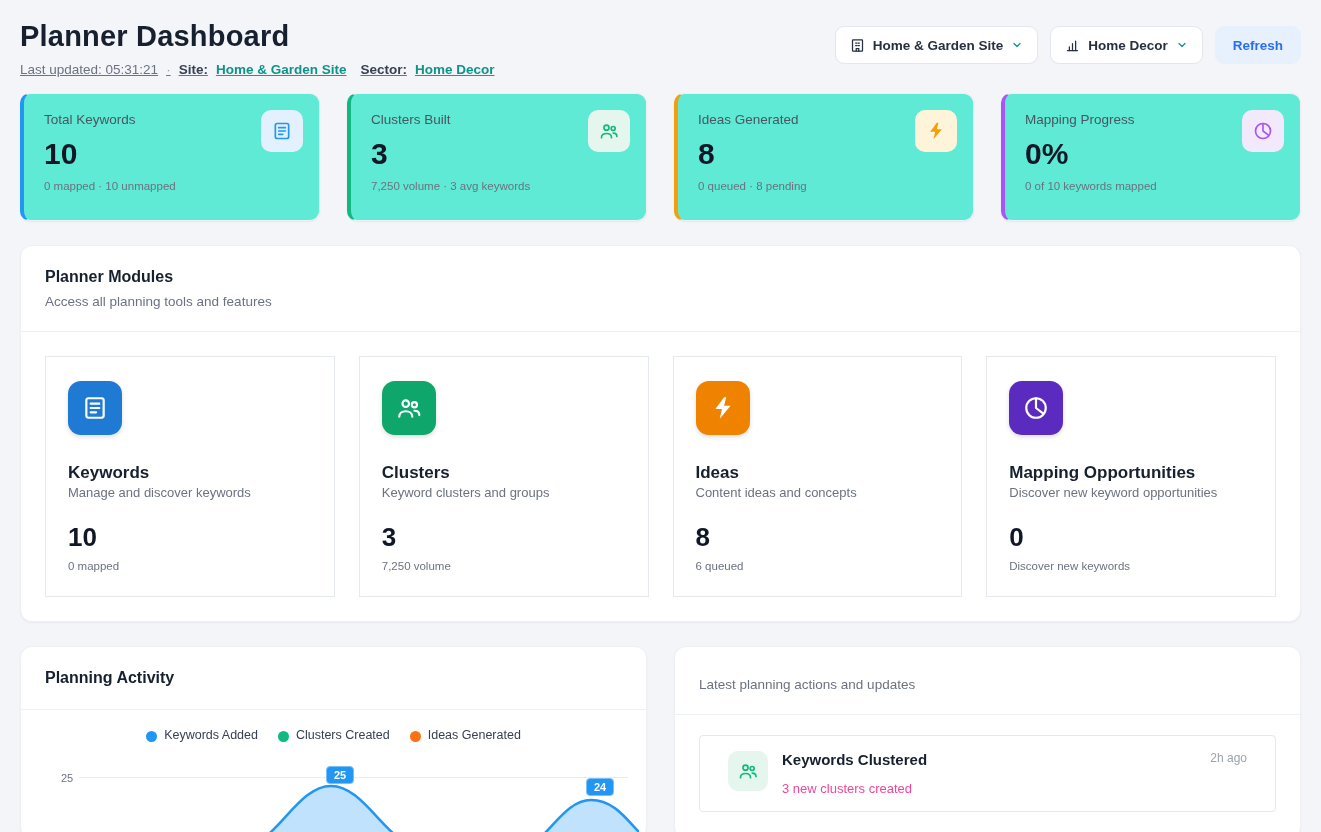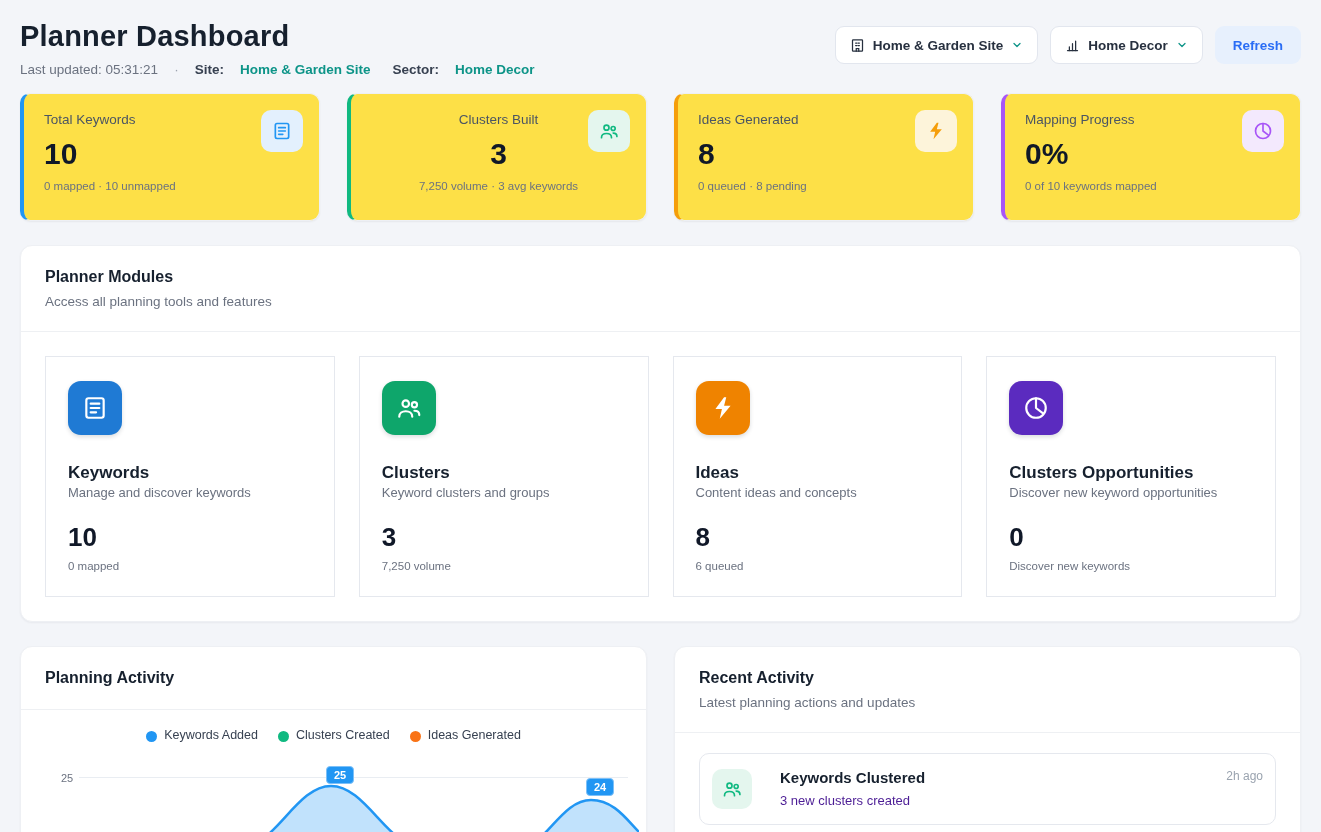--- a/index.html
+++ b/index.html
@@ -7,47 +7,47 @@
   body {
     font-family: "Liberation Sans", sans-serif;
     background: #f3f5f9;
     color: #1a2332;
   }
   .page { padding: 20px 20px 0 20px; }
 
   
   .header-row { display: flex; justify-content: space-between; align-items: flex-start; }
   .page-title { font-size: 29px; font-weight: 700; letter-spacing: 0.2px; color: #16202e; }
-  .meta { margin-top: 9px; font-size: 13.5px; color: #6b7280; display: flex; align-items: center; gap: 16px; }
+  .meta { margin-top: 9px; font-size: 13.5px; color: #6b7280; display: flex; align-items: center; gap: 8px; text-decoration: underline; }
   .meta .sep { color: #9ca3af; }
   .meta .meta-label { color: #374151; font-weight: 700; }
   .meta .teal-link { color: #0d9488; font-weight: 700; text-decoration: none; cursor: pointer; }
   .header-actions { display: flex; gap: 12px; align-items: center; margin-top: 6px; }
   .selector-btn {
     display: flex; align-items: center; gap: 8px;
     background: #ffffff; border: 1px solid #e2e6ee; border-radius: 9px;
     height: 38px; padding: 0 14px; font-size: 13.5px; font-weight: 700; color: #27303f;
     cursor: pointer; font-family: inherit;
   }
   .selector-btn svg { display: block; }
   .refresh-btn {
     height: 38px; padding: 0 18px; border: none; border-radius: 9px;
     background: #e7f0fd; color: #2a6df5; font-size: 13.5px; font-weight: 700;
     cursor: pointer; font-family: inherit;
   }
 
   
   .stats-row { display: grid; grid-template-columns: repeat(4, 1fr); gap: 27px; margin-top: 16px; }
   .stat-card {
-    background: #fde047; border-radius: 10px; height: 128px; position: relative;
+    background: #5eead4; border-radius: 10px; height: 128px; position: relative;
     padding: 18px 20px; box-shadow: 0 1px 2px rgba(16,24,40,0.06);
     border: 1px solid #eef0f4; border-left-width: 4px;
   }
   .stat-card.blue   { border-left-color: #2196f3; }
-  .stat-card.green  { border-left-color: #10b981; text-align: center; }
+  .stat-card.green  { border-left-color: #10b981; }
   .stat-card.orange { border-left-color: #f59e0b; }
   .stat-card.purple { border-left-color: #a855f7; }
   .stat-label { font-size: 13.5px; color: #4b5563; }
   .stat-value { font-size: 30px; font-weight: 800; color: #101828; margin-top: 10px; }
   .stat-sub { font-size: 11.5px; color: #6b7280; margin-top: 9px; }
   .stat-icon-tile {
     position: absolute; top: 16px; right: 16px; width: 42px; height: 42px;
     border-radius: 10px; display: flex; align-items: center; justify-content: center;
   }
   .tile-blue-light   { background: #e3f0fd; }
@@ -98,30 +98,30 @@
   .point-badge {
     position: absolute; background: #2196f3; color: #fff; font-size: 11px; font-weight: 700;
     padding: 2px 7px; border-radius: 4px; border: 1px solid #7cc0f8;
   }
   .badge-25 { left: 305px; top: 8px; }
   .badge-24 { left: 565px; top: 20px; }
 
   
   .recent-body { padding: 20px 24px; }
   .activity-item {
-    display: flex; gap: 28px; align-items: flex-start;
-    border: 1px solid #e5e8ee; border-radius: 10px; padding: 15px 12px;
+    display: flex; gap: 14px; align-items: flex-start;
+    border: 1px solid #e5e8ee; border-radius: 4px; padding: 15px 28px;
   }
   .activity-icon-tile {
     width: 40px; height: 40px; border-radius: 10px; background: #e4f6ee;
     display: flex; align-items: center; justify-content: center; flex-shrink: 0;
   }
   .activity-text { flex: 1; }
   .activity-title { font-size: 15px; font-weight: 800; color: #16202e; }
-  .activity-desc { font-size: 13px; color: #4c1d95; margin-top: 7px; }
+  .activity-desc { font-size: 13px; color: #ec4899; margin-top: 13px; }
   .activity-time { font-size: 12px; color: #9aa3af; }
 </style>
 </head>
 <body>
 
 <div class="page">
 
   <div class="header-row">
     <div>
       <div class="page-title">Planner Dashboard</div>
@@ -268,21 +268,21 @@
         <div class="module-sub">6 queued</div>
       </div>
 
       <div class="module-card">
         <div class="module-icon-tile tile-purple">
           <svg width="26" height="26" viewBox="0 0 24 24" fill="none" stroke="#ffffff" stroke-width="2" stroke-linecap="round">
               <circle cx="12" cy="12" r="9"></circle>
               <path d="M12 12V3M12 12l6.5 5"></path>
             </svg>
         </div>
-        <div class="module-title">Clusters Opportunities</div>
+        <div class="module-title">Mapping Opportunities</div>
         <div class="module-desc">Discover new keyword opportunities</div>
         <div class="module-value">0</div>
         <div class="module-sub">Discover new keywords</div>
       </div>
 
     </div>
   </div>
 
   <div class="bottom-grid">
 
@@ -312,21 +312,20 @@
           <path d="M0,95 L150,95 C195,95 215,28 252,28 C289,28 310,95 355,95 L430,95 C465,95 480,42 512,42 C535,42 548,62 560,74 L560,110 L0,110 Z" fill="rgba(33,150,243,0.28)" stroke="none"></path>
           <path d="M0,95 L150,95 C195,95 215,28 252,28 C289,28 310,95 355,95 L430,95 C465,95 480,42 512,42 C535,42 548,62 560,74" fill="none" stroke="#2196f3" stroke-width="2.5" stroke-linecap="round"></path>
         </svg>
         <span class="point-badge badge-25">25</span>
         <span class="point-badge badge-24">24</span>
       </div>
     </div>
 
     <div class="panel" style="margin-top:0;">
       <div class="panel-header">
-        <div class="panel-title">Recent Activity</div>
         <div class="panel-subtitle">Latest planning actions and updates</div>
       </div>
       <div class="divider"></div>
       <div class="recent-body">
         <div class="activity-item">
           <div class="activity-icon-tile">
             <svg width="20" height="20" viewBox="0 0 24 24" fill="none" stroke="#10b981" stroke-width="2" stroke-linecap="round" stroke-linejoin="round">
                 <circle cx="9" cy="8" r="3"></circle>
                 <path d="M3 20c0-3.3 2.7-5 6-5s6 1.7 6 5"></path>
                 <circle cx="17" cy="9" r="2.4"></circle>

